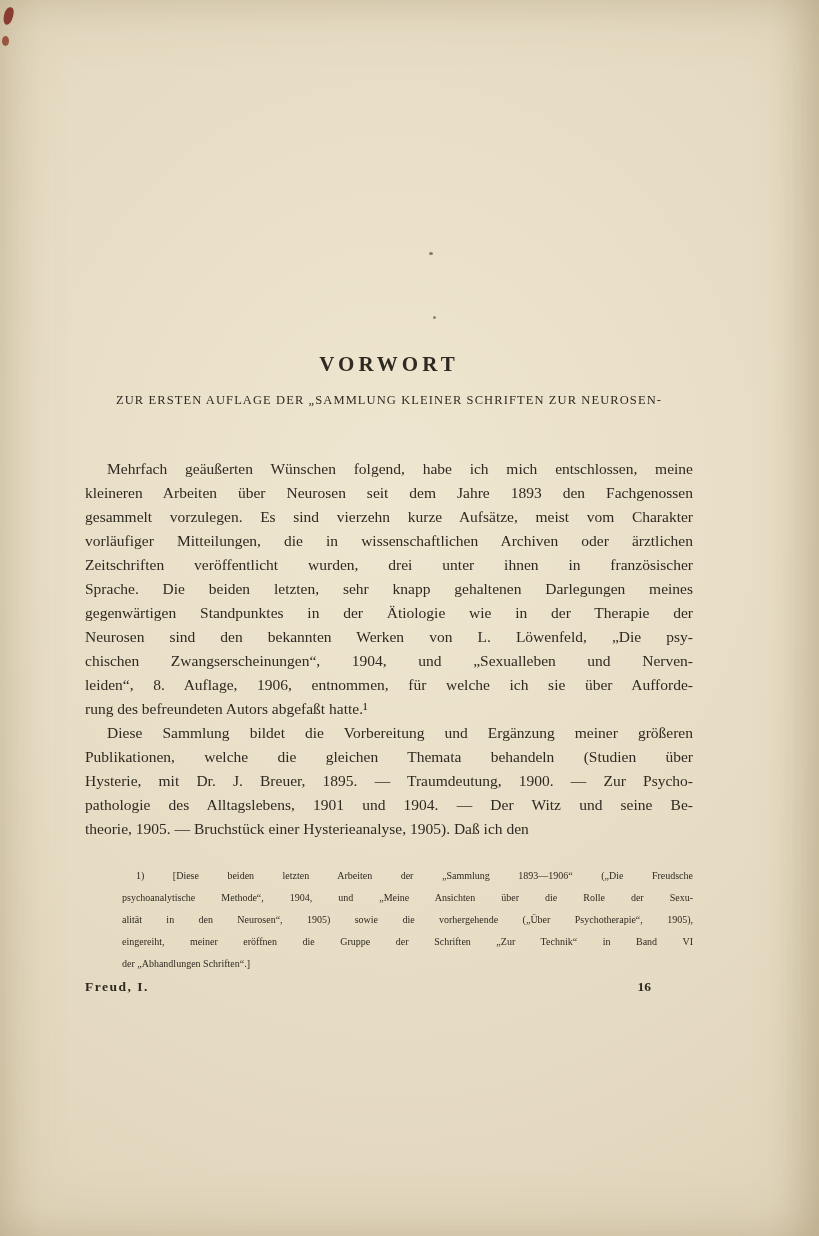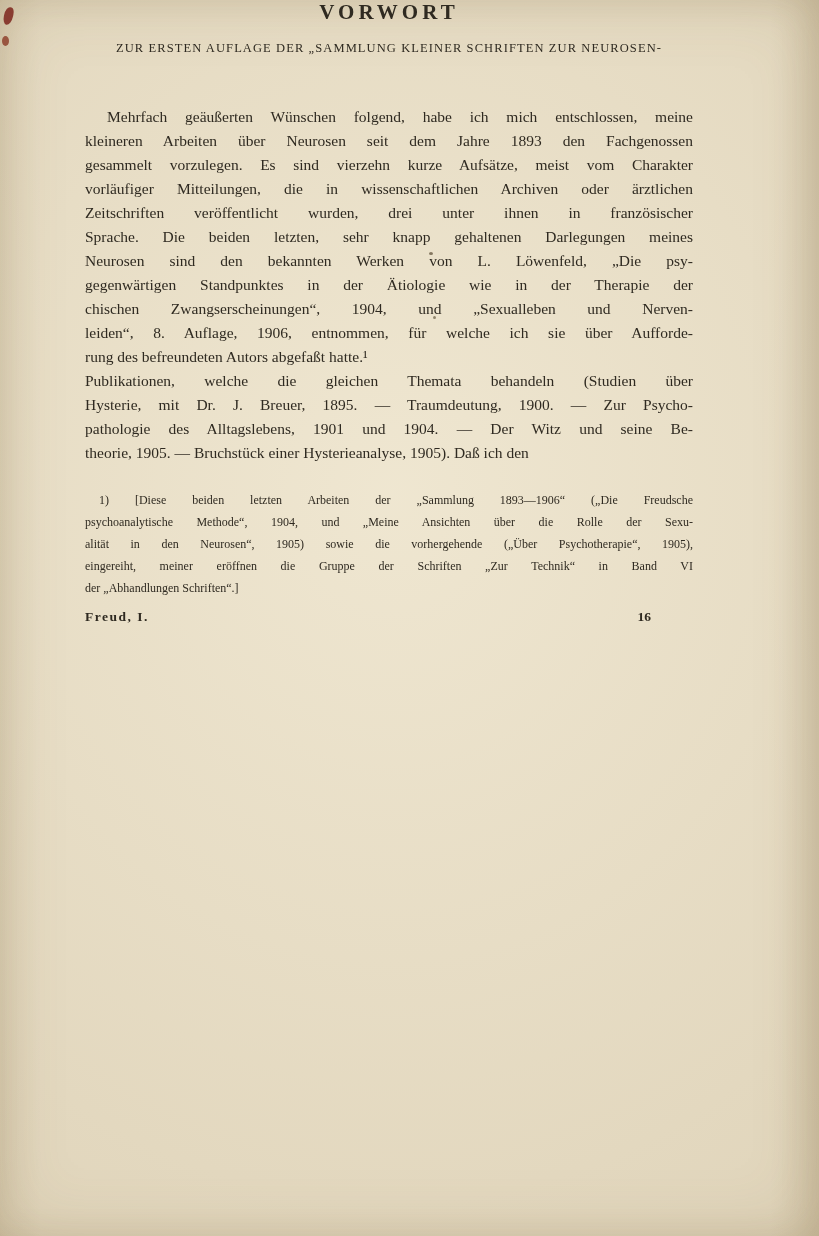--- a/index.html
+++ b/index.html
@@ -22,20 +22,21 @@
   .artifact-1 { left: 4px;  top: 7px;  width: 9px;  height: 18px; background: #7c241c; border-radius: 55% 40% 60% 50%; transform: rotate(12deg); opacity: .85; }
   .artifact-2 { left: 2px;  top: 36px; width: 7px;  height: 10px; background: #8b3a26; border-radius: 50%; opacity: .8; }
   .dot-1 { left: 429px; top: 252px; width: 4px; height: 3px; background: #6a5c45; border-radius: 50%; opacity: .8; }
   .dot-2 { left: 433px; top: 316px; width: 3px; height: 3px; background: #6a5c45; border-radius: 50%; opacity: .7; }
 
   .textblock {
     position: absolute;
     left: 85px;
     top: 0;
     width: 608px;
+    padding-top: 352px;
   }
 
   .title {
     margin: 0;
     text-align: center;
     font-size: 21px;
     font-weight: bold;
     letter-spacing: 4px;
     line-height: 25px;
   }
@@ -57,28 +58,29 @@
     text-align: justify;
     text-align-last: justify;
     height: 24px;
     overflow: hidden;
   }
   .line.indent { text-indent: 22px; }
   .line.last { text-align-last: left; }
 
   .footnote {
     margin-top: 24px;
-    font-size: 12px;
+    font-size: 10px;
     line-height: 22px;
+    margin-left: 37px;
   }
   .footnote .line { height: 22px; }
   .footnote .line.indent { text-indent: 14px; }
 
   .footer {
-    margin-top: 10px;
+    margin-top: 4px;
     display: flex;
     justify-content: space-between;
     align-items: baseline;
     font-size: 13.5px;
   }
   .footer .sig { font-weight: bold; letter-spacing: 1.5px; }
   .footer .pagenum { font-weight: bold; margin-right: 42px; }
 </style>
 </head>
 <body>
@@ -98,28 +100,29 @@
 
   <div class="bodytext">
 
     <div class="para">
       <div class="line indent">Mehrfach geäußerten Wünschen folgend, habe ich mich entschlossen, meine</div>
       <div class="line">kleineren Arbeiten über Neurosen seit dem Jahre 1893 den Fachgenossen</div>
       <div class="line">gesammelt vorzulegen. Es sind vierzehn kurze Aufsätze, meist vom Charakter</div>
       <div class="line">vorläufiger Mitteilungen, die in wissenschaftlichen Archiven oder ärztlichen</div>
       <div class="line">Zeitschriften veröffentlicht wurden, drei unter ihnen in französischer</div>
       <div class="line">Sprache. Die beiden letzten, sehr knapp gehaltenen Darlegungen meines</div>
+      <div class="line">gegenwärtigen Standpunktes in der Ätiologie wie in der Therapie der</div>
       <div class="line">Neurosen sind den bekannten Werken von L. Löwenfeld, „Die psy-</div>
-      <div class="line">gegenwärtigen Standpunktes in der Ätiologie wie in der Therapie der</div>
       <div class="line">chischen Zwangserscheinungen“, 1904, und „Sexualleben und Nerven-</div>
       <div class="line">leiden“, 8. Auflage, 1906, entnommen, für welche ich sie über Aufforde-</div>
       <div class="line last">rung des befreundeten Autors abgefaßt hatte.¹</div>
     </div>
 
     <div class="para">
+      <div class="line indent">Diese Sammlung bildet die Vorbereitung und Ergänzung meiner größeren</div>
       <div class="line">Publikationen, welche die gleichen Themata behandeln (Studien über</div>
       <div class="line">Hysterie, mit Dr. J. Breuer, 1895. — Traumdeutung, 1900. — Zur Psycho-</div>
       <div class="line">pathologie des Alltagslebens, 1901 und 1904. — Der Witz und seine Be-</div>
       <div class="line last">theorie, 1905. — Bruchstück einer Hysterieanalyse, 1905). Daß ich den</div>
     </div>
 
   </div>
 
   <div class="footnote">
     <div class="line indent">1) [Diese beiden letzten Arbeiten der „Sammlung 1893—1906“ („Die Freudsche</div>

